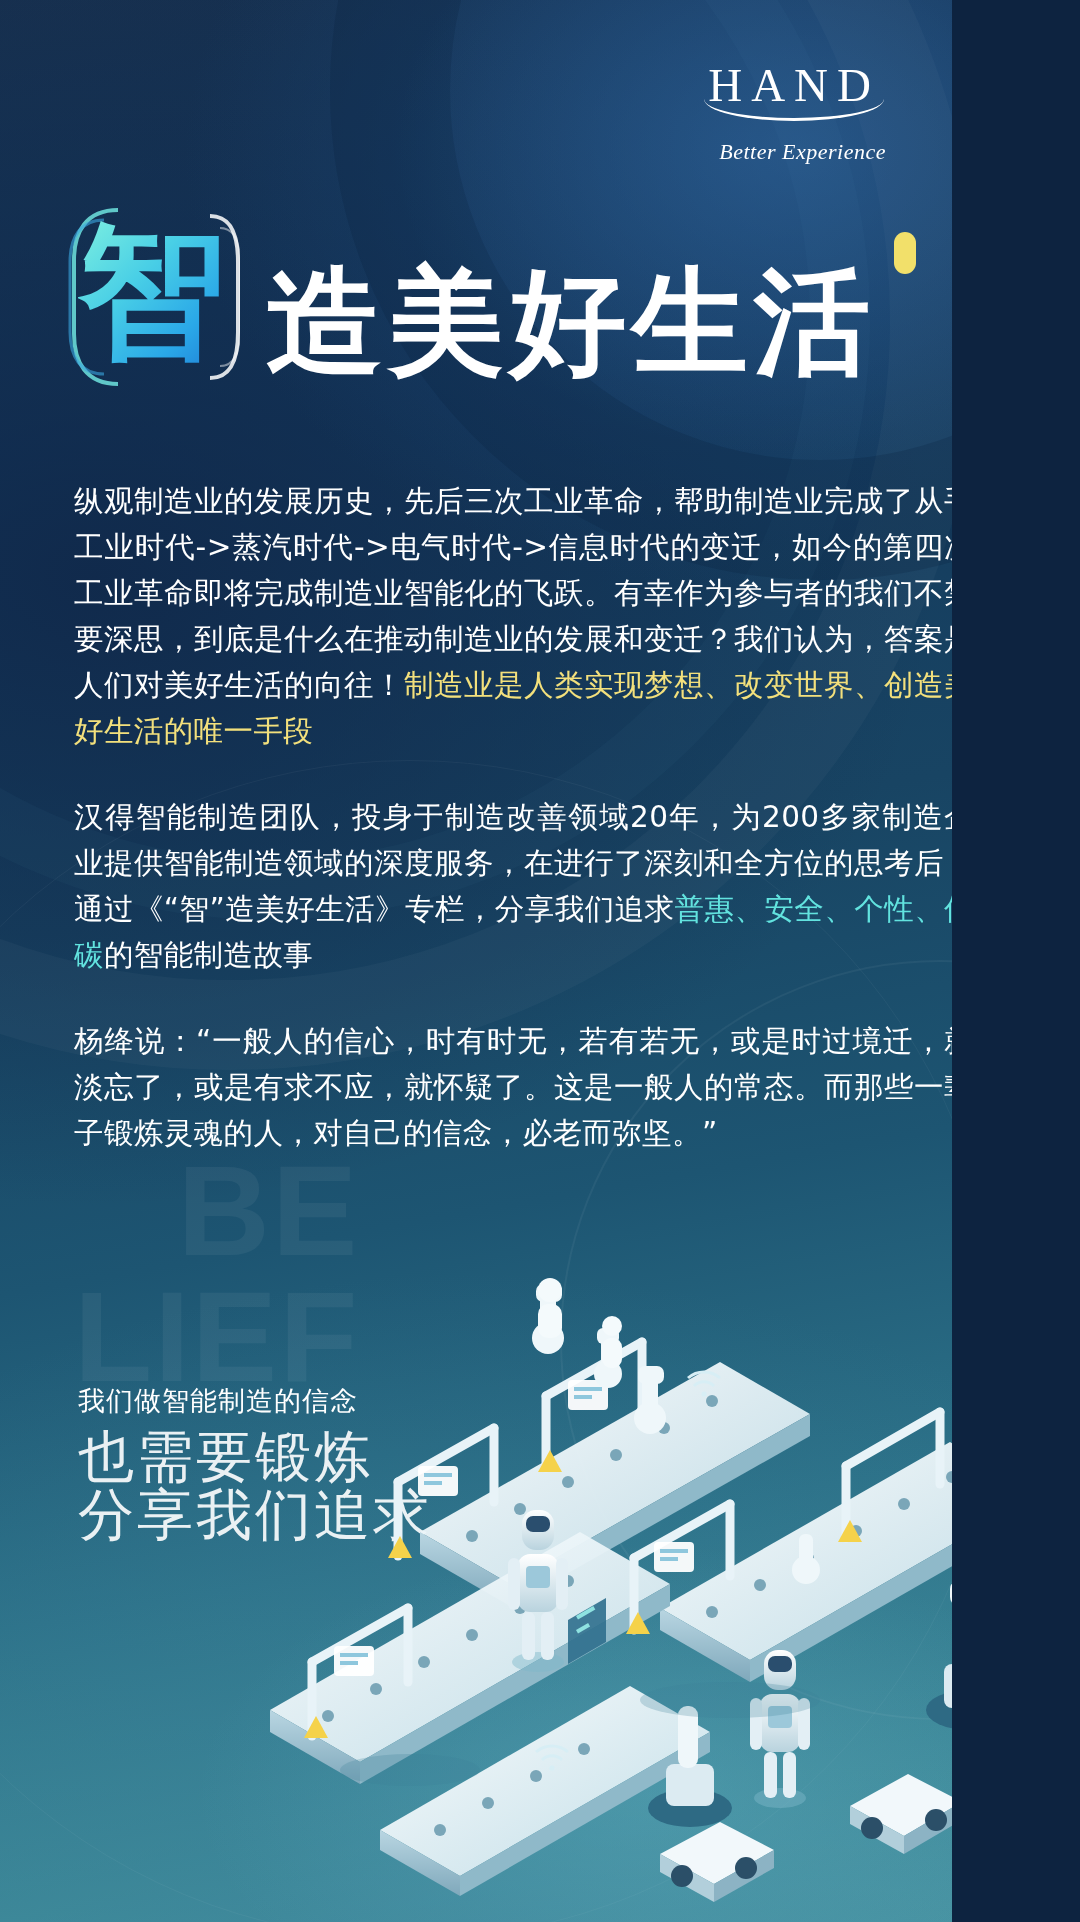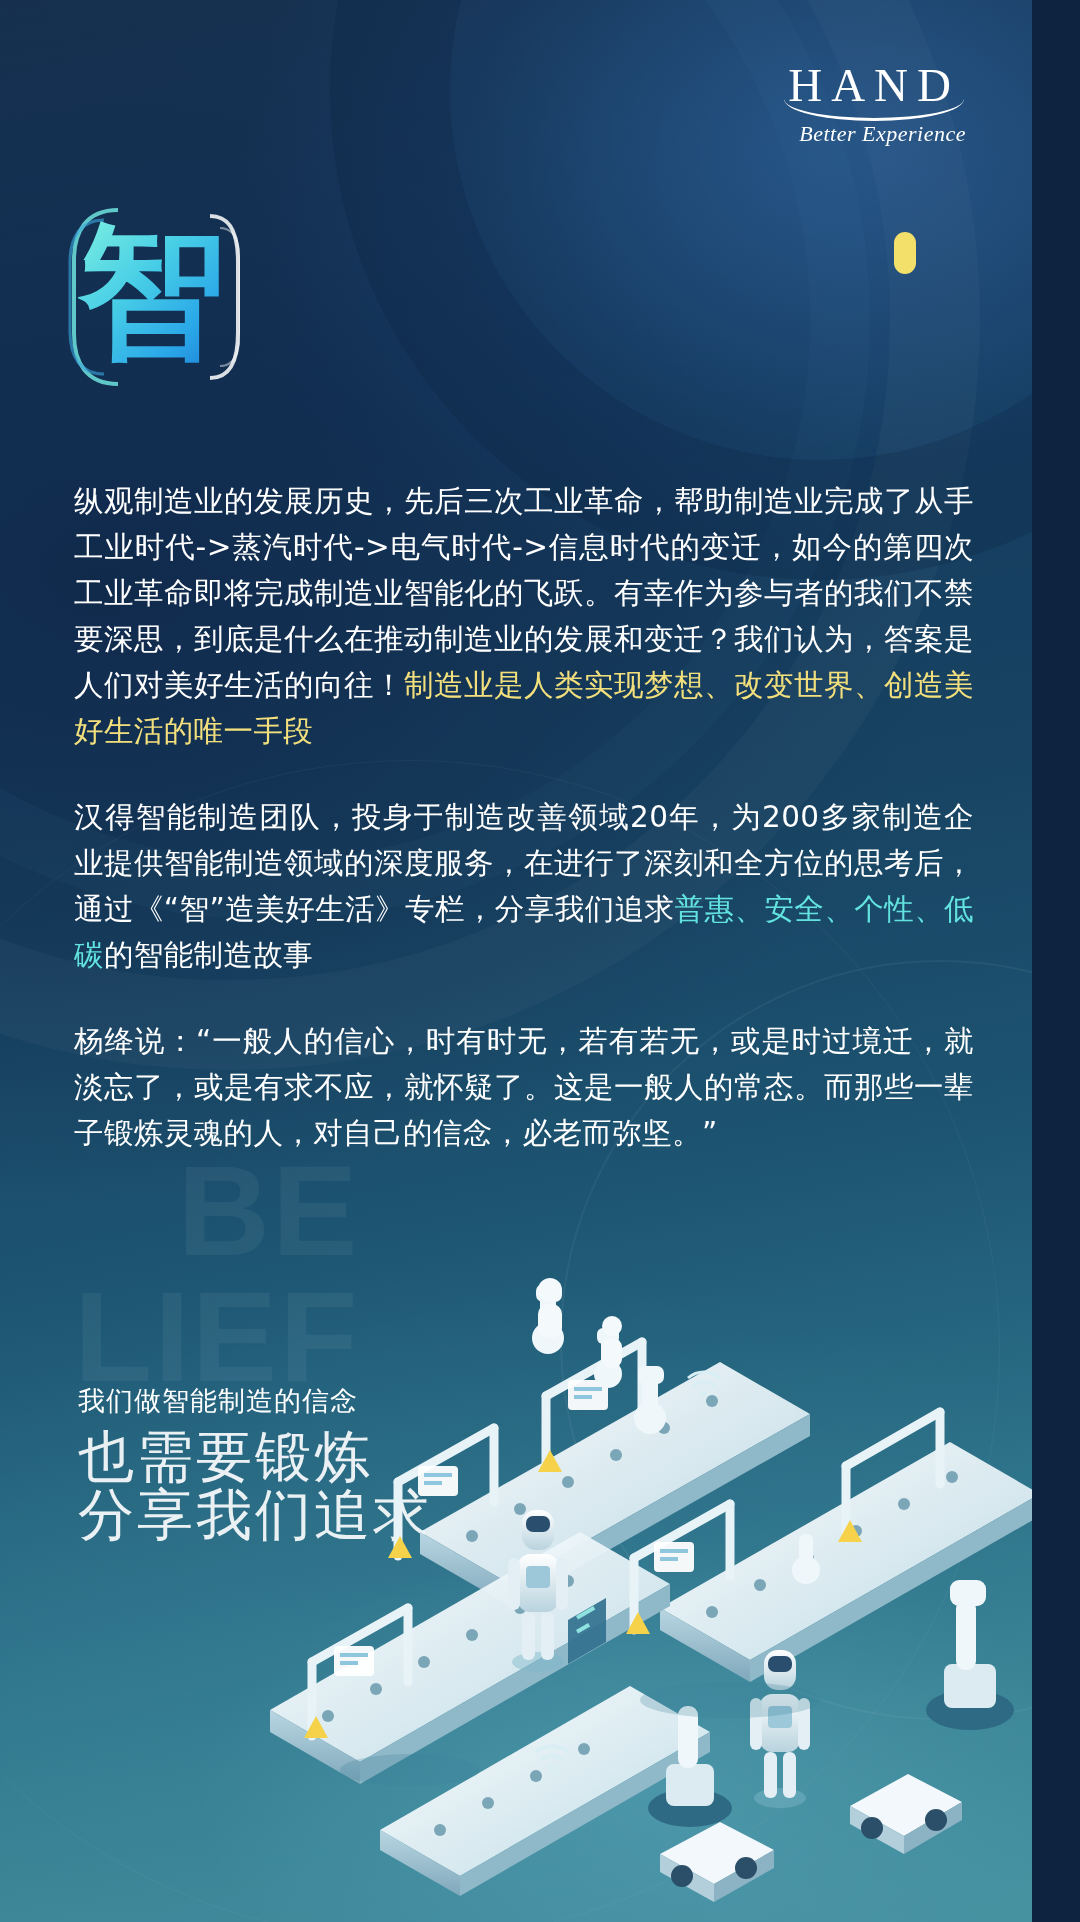--- a/index.html
+++ b/index.html
@@ -6,21 +6,21 @@
   html, body {
     width: 1080px;
     height: 1922px;
     background: #0d2340;
     font-family: "Liberation Sans", sans-serif;
     overflow: hidden;
   }
 
   .poster {
     position: relative;
-    width: 1032px;
+    width: 952px;
     height: 1922px;
     overflow: hidden;
     background:
       radial-gradient(ellipse 900px 700px at 78% 8%, rgba(28,70,115,0.95) 0%, rgba(18,46,82,0.0) 62%),
       radial-gradient(ellipse 1200px 900px at 10% 30%, rgba(16,40,74,0.9) 0%, rgba(16,40,74,0) 70%),
       radial-gradient(ellipse 1400px 1000px at 50% 100%, rgba(60,130,155,0.55) 0%, rgba(30,70,100,0) 65%),
       linear-gradient(170deg, #17304f 0%, #13385c 22%, #184463 45%, #1d5572 62%, #2c7188 78%, #3d8a98 92%, #4a97a3 100%);
   }
 
   
@@ -66,21 +66,21 @@
     line-height: 1;
   }
   .logo-swoosh {
     position: absolute;
     left: 2px; right: 2px; bottom: -2px;
     height: 22px;
     border-bottom: 3px solid #ffffff;
     border-radius: 0 0 50% 50%/0 0 100% 100%;
   }
   .logo-tagline {
-    margin-top: 2px;
+    margin-top: 20px;
     font-family: "Liberation Serif", serif;
     font-style: italic;
     font-size: 22px;
     letter-spacing: 0.5px;
     color: #ffffff;
   }
 
   
   .headline {
     position: absolute;
@@ -242,20 +242,21 @@
 
   <div class="headline">
     <svg class="brackets" viewBox="0 0 180 190">
       <path d="M58 8 C26 8 14 30 14 58 L14 132 C14 160 26 182 58 182" fill="none" stroke="#6fe3de" stroke-width="4" opacity="0.85"></path>
       <path d="M44 18 C20 18 10 36 10 60 L10 130 C10 154 20 172 44 172" fill="none" stroke="#3aa6df" stroke-width="3" opacity="0.6"></path>
       <path d="M150 14 C172 14 178 34 178 60 L178 130 C178 156 172 176 150 176" fill="none" stroke="#ffffff" stroke-width="4" opacity="0.85"></path>
       <path d="M160 26 C176 26 180 42 180 62 L180 128 C180 148 176 164 160 164" fill="none" stroke="#ffffff" stroke-width="2" opacity="0.45"></path>
     </svg>
     <div class="zhi">智</div>
     <div class="dot-accent"></div>
+    <div class="big-cn">造美好生活</div>
   </div>
 
   <div class="body-copy">
     <p class="para"><span>纵观制造业的发展历史，先后三次工业革命，帮助制造业完成了从手工业时代-&gt;蒸汽时代-&gt;电气时代-&gt;信息时代的变迁，如今的第四次工业革命即将完成制造业智能化的飞跃。有幸作为参与者的我们不禁要深思，到底是什么在推动制造业的发展和变迁？我们认为，答案是人们对美好生活的向往！</span><span class="hl-yellow">制造业是人类实现梦想、改变世界、创造美好生活的唯一手段</span></p>
 
     <p class="para"><span>汉得智能制造团队，投身于制造改善领域20年，为200多家制造企业提供智能制造领域的深度服务，在进行了深刻和全方位的思考后，通过《“智”造美好生活》专栏，分享我们追求</span><span class="hl-cyan">普惠、安全、个性、低碳</span><span>的智能制造故事</span></p>
 
     <p class="para quote">杨绛说：“一般人的信心，时有时无，若有若无，或是时过境迁，就淡忘了，或是有求不应，就怀疑了。这是一般人的常态。而那些一辈子锻炼灵魂的人，对自己的信念，必老而弥坚。”</p>
   </div>
 

